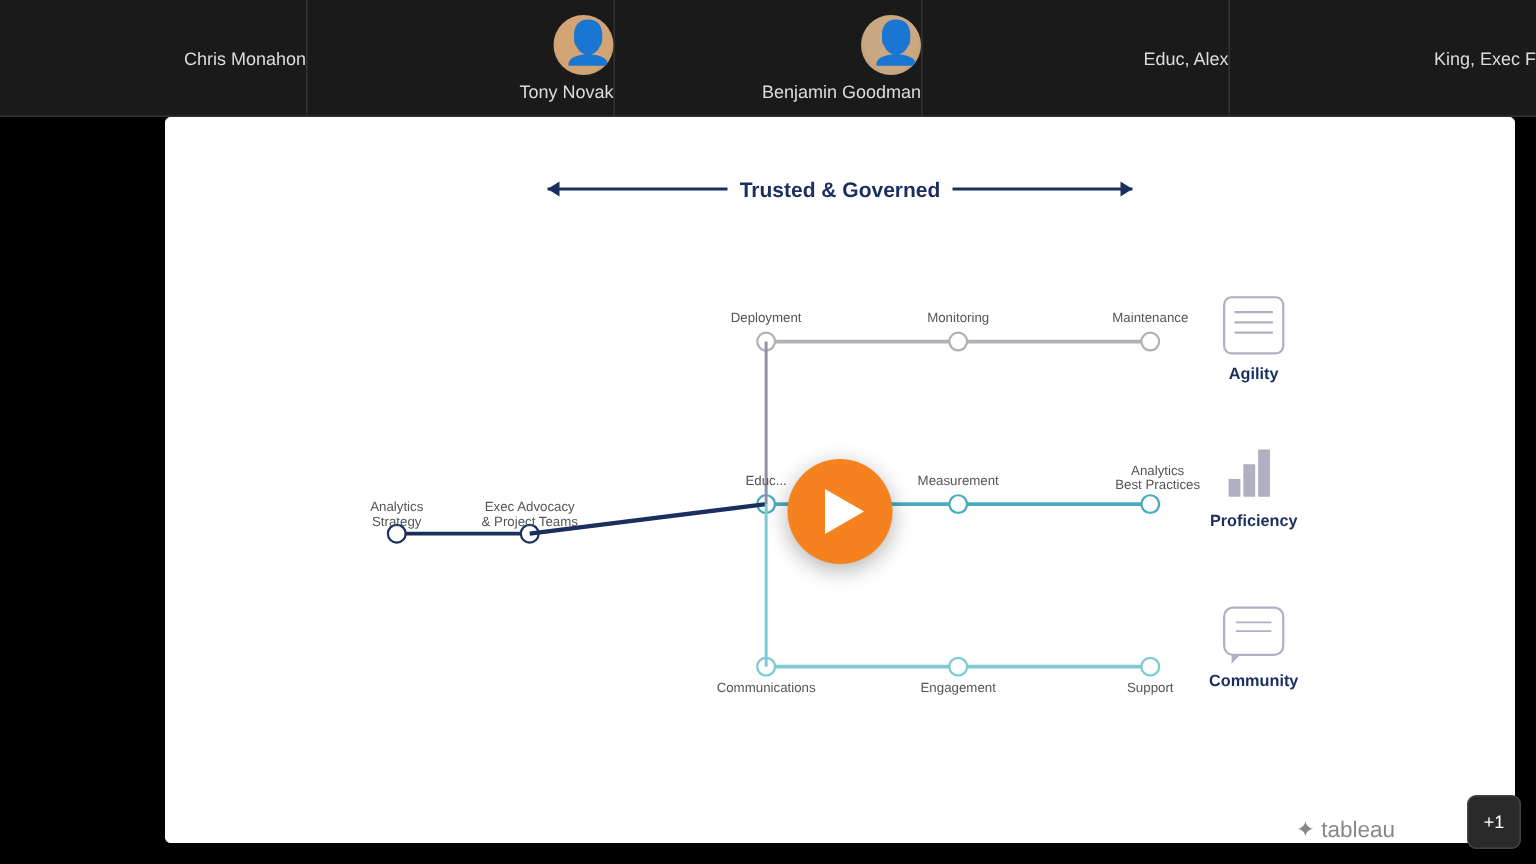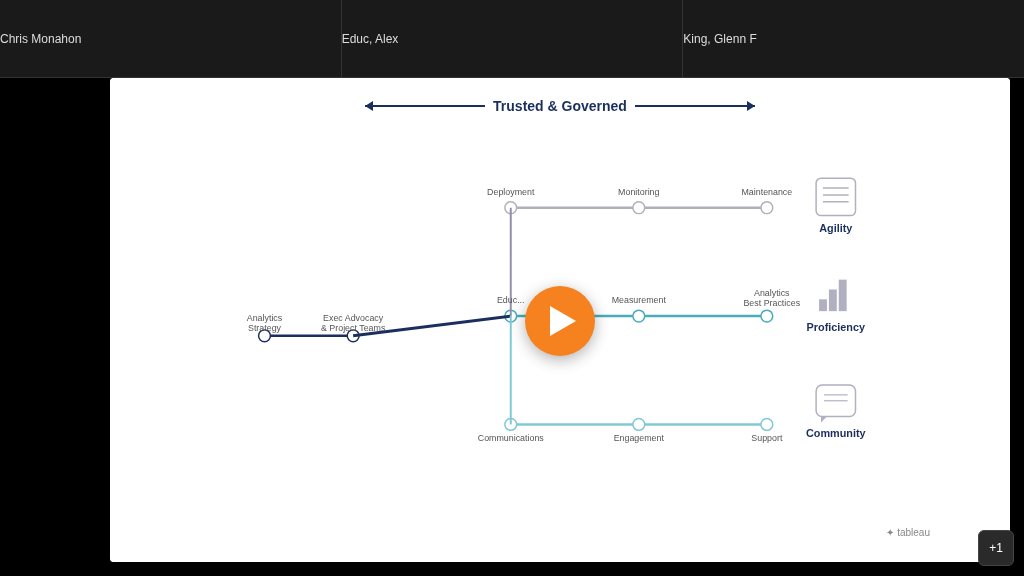--- a/index.html
+++ b/index.html
@@ -18,21 +18,21 @@
       align-items: stretch;
       height: 78px;
       background: #1a1a1a;
       border-bottom: 1px solid #333;
     }
 
     .participant {
       flex: 1;
       display: flex;
       flex-direction: column;
-      align-items: flex-start;
+      align-items: flex-end;
       justify-content: center;
       border-right: 1px solid #333;
       color: #fff;
       font-size: 13px;
       gap: 4px;
       cursor: pointer;
       position: relative;
     }
 
     .participant:last-child { border-right: none; }
@@ -98,20 +98,21 @@
     }
 
     .trusted-arrow {
       display: flex;
       align-items: center;
       justify-content: center;
       gap: 8px;
       color: #1a2f5e;
       font-size: 13px;
       font-weight: bold;
+      margin-top: 20px;
     }
 
     .arrow-line {
       height: 2px;
       width: 120px;
       background: #1a2f5e;
       position: relative;
     }
 
     .arrow-line.left::before {
@@ -190,23 +191,23 @@
       text-transform: uppercase;
     }
 
     .blueprint-logo span {
       color: #aaa;
     }
 
     
     .tableau-logo {
       position: absolute;
-      bottom: 24px;
+      bottom: 0;
       right: 80px;
-      font-size: 10px;
+      font-size: 15px;
       color: #888;
       display: flex;
       align-items: center;
       gap: 2px;
     }
 
     
     .plus-one {
       position: absolute;
       bottom: 10px;
@@ -250,24 +251,32 @@
     }
   </style>
 </head>
 <body>
 
 <div class="participants-bar">
   <div class="participant">
     <span class="participant-name">Chris Monahon</span>
   </div>
   <div class="participant">
+    <div class="avatar avatar-tony face-tony"></div>
+    <span class="participant-name">Tony Novak</span>
+  </div>
+  <div class="participant">
+    <div class="avatar avatar-benjamin face-benjamin"></div>
+    <span class="participant-name">Benjamin Goodman</span>
+  </div>
+  <div class="participant">
     <span class="participant-name">Educ, Alex</span>
   </div>
   <div class="participant">
-    <span class="participant-name">King, Glenn F</span>
+    <span class="participant-name">King, Exec F</span>
   </div>
 </div>
 
 <div class="main-content">
   <div class="slide-container">
 
     <div class="trusted-header">
       <div class="trusted-arrow">
         <div class="arrow-line left"></div>
         <span class="trusted-title">Trusted &amp; Governed</span>

